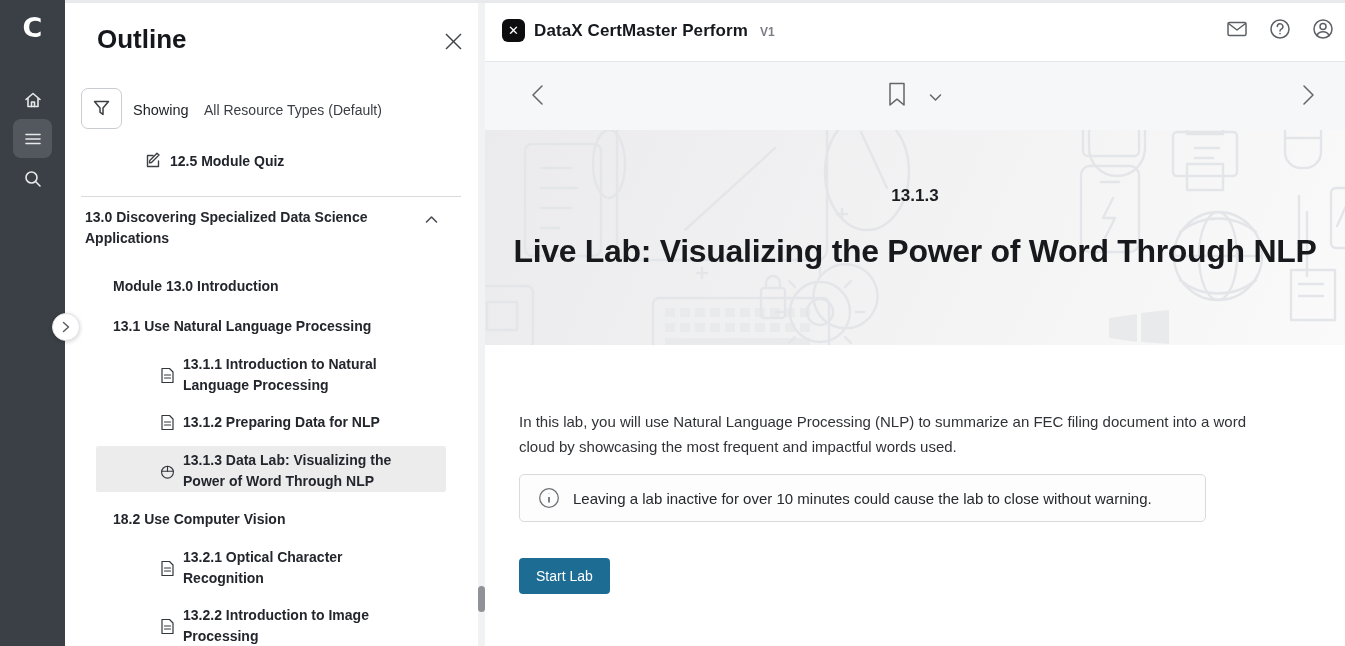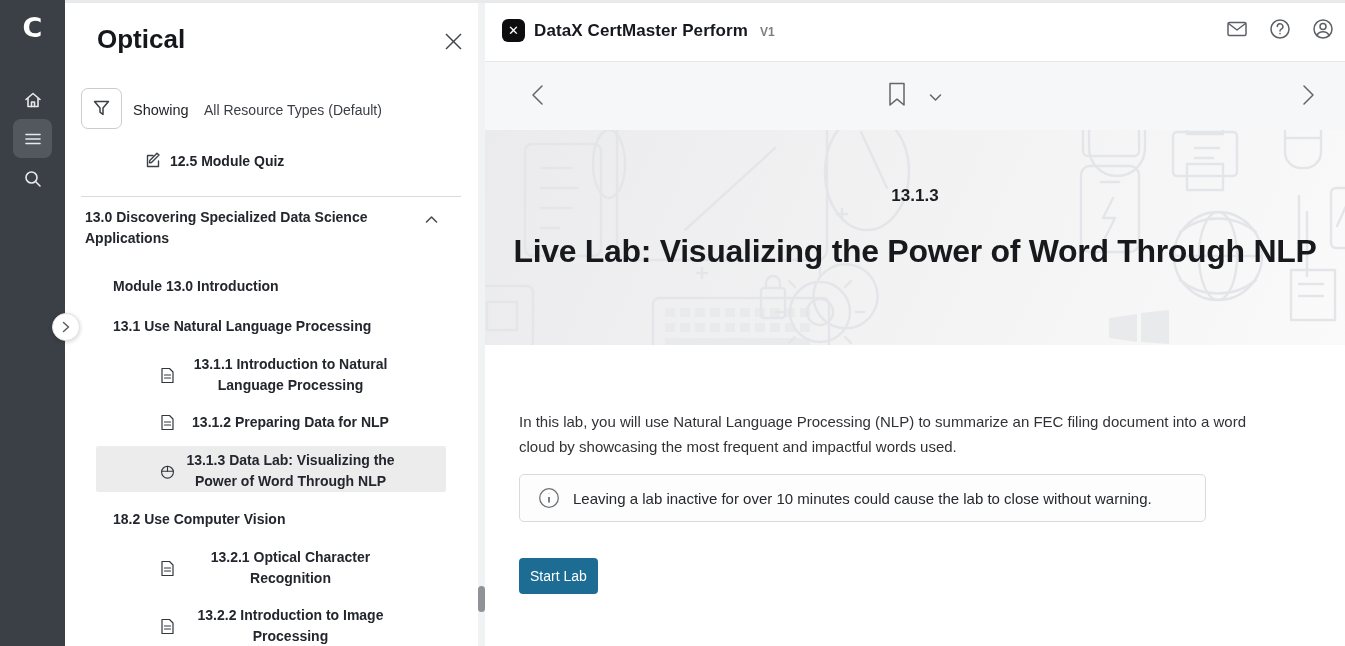--- a/index.html
+++ b/index.html
@@ -32,21 +32,21 @@
   .quiz-row svg { stroke:#3c4045; fill:none; stroke-width:1.4; stroke-linecap:round; stroke-linejoin:round; }
   .quiz-label { font-size:14px; font-weight:700; color:#20242b; }
   .panel-divider { position:absolute; left:16px; top:196px; width:380px; height:1px; background:#d9dadc; }
 
   .t-row { position:absolute; font-size:14px; font-weight:600; color:#23262c; line-height:21px; cursor:pointer; }
   .t-sec { left:20px; width:312px; font-weight:700; }
   .t-sec .chev { position:absolute; left:340px; top:2px; }
   .t-sec .chev svg { stroke:#4a4e54; fill:none; stroke-width:1.6; stroke-linecap:round; stroke-linejoin:round; }
   .t-sub { left:48px; width:300px; }
   .t-leaf { left:95px; width:250px; display:flex; align-items:center; gap:8px; }
-  .t-leaf .t-label { width:215px;text-align:center; }
+  .t-leaf .t-label { width:215px; }
   .t-leaf svg { stroke:#33373c; fill:none; stroke-width:1.2; stroke-linecap:round; stroke-linejoin:round; flex:none; }
   .t-selbg { position:absolute; left:31px; top:446px; width:350px; height:46px; background:#ececed; border-radius:2px; }
 
   .sb-track { position:absolute; left:413px; top:0; width:7px; height:100%; background:#f1f2f3; }
   .sb-thumb { position:absolute; left:413px; top:586px; width:7px; height:26px; background:#8f9296; border-radius:3.5px; cursor:pointer; }
 
   .expand-btn { position:absolute; left:52px; top:313px; width:28px; height:28px; border-radius:50%;
                 background:#fff; border:1px solid #e2e3e5; box-shadow:0 1px 4px rgba(0,0,0,.18);
                 display:flex; align-items:center; justify-content:center; z-index:7; cursor:pointer; }
   .expand-btn svg { stroke:#5a5e63; fill:none; stroke-width:1.5; stroke-linecap:round; stroke-linejoin:round; }
@@ -80,21 +80,21 @@
                 font-size:32px; font-weight:700; color:#17191d; letter-spacing:-.3px; white-space:nowrap; }
 
   .lesson-body { position:relative; height:301px; background:#fff; }
   .lesson-desc { position:absolute; left:34px; top:64px; width:745px; font-size:15px;
                  line-height:25px; color:#303236; }
   .notice-box { position:absolute; left:34px; top:129px; width:687px; height:48px;
                 border:1px solid #d8dadc; border-radius:5px; background:#fdfdfd;
                 display:flex; align-items:center; padding-left:18px; }
   .notice-box svg { stroke:#6e7276; fill:none; stroke-width:1.3; flex:none; }
   .notice-text { margin-left:13px; font-size:15px; color:#25282c; }
-  .start-btn { position:absolute; left:34px; top:213px; height:36px; padding:0 11px;
+  .start-btn { position:absolute; left:34px; top:213px; height:36px; padding:0 17px;
                background:#1d6c94; color:#fff; font-size:14px; font-family:inherit;
                border:none; border-radius:4px; cursor:pointer; }
 </style>
 </head>
 <body>
 
 <div class="app">
 
   <div class="topstrip"></div>
 
@@ -116,21 +116,21 @@
     </div>
     <div class="rail-btn" style="top:159px">
       <svg width="20" height="20" viewBox="0 0 20 20">
         <circle cx="8.5" cy="8.5" r="5.5"></circle>
           <line x1="12.8" y1="12.8" x2="17" y2="17"></line>
       </svg>
     </div>
   </nav>
 
   <section class="panel">
-    <h1 class="panel-title">Optical</h1>
+    <h1 class="panel-title">Outline</h1>
     <div class="panel-close">
       <svg width="19" height="19" viewBox="0 0 19 19" fill="none">
         <line x1="2" y1="2" x2="17" y2="17"></line>
           <line x1="17" y1="2" x2="2" y2="17"></line>
       </svg>
     </div>
 
     <div class="filter-box">
       <svg width="17" height="17" viewBox="0 0 17 17">
         <path d="M1.5 1.5 H15.5 L10 8 V14.5 L7 12.2 V8 Z"></path>

